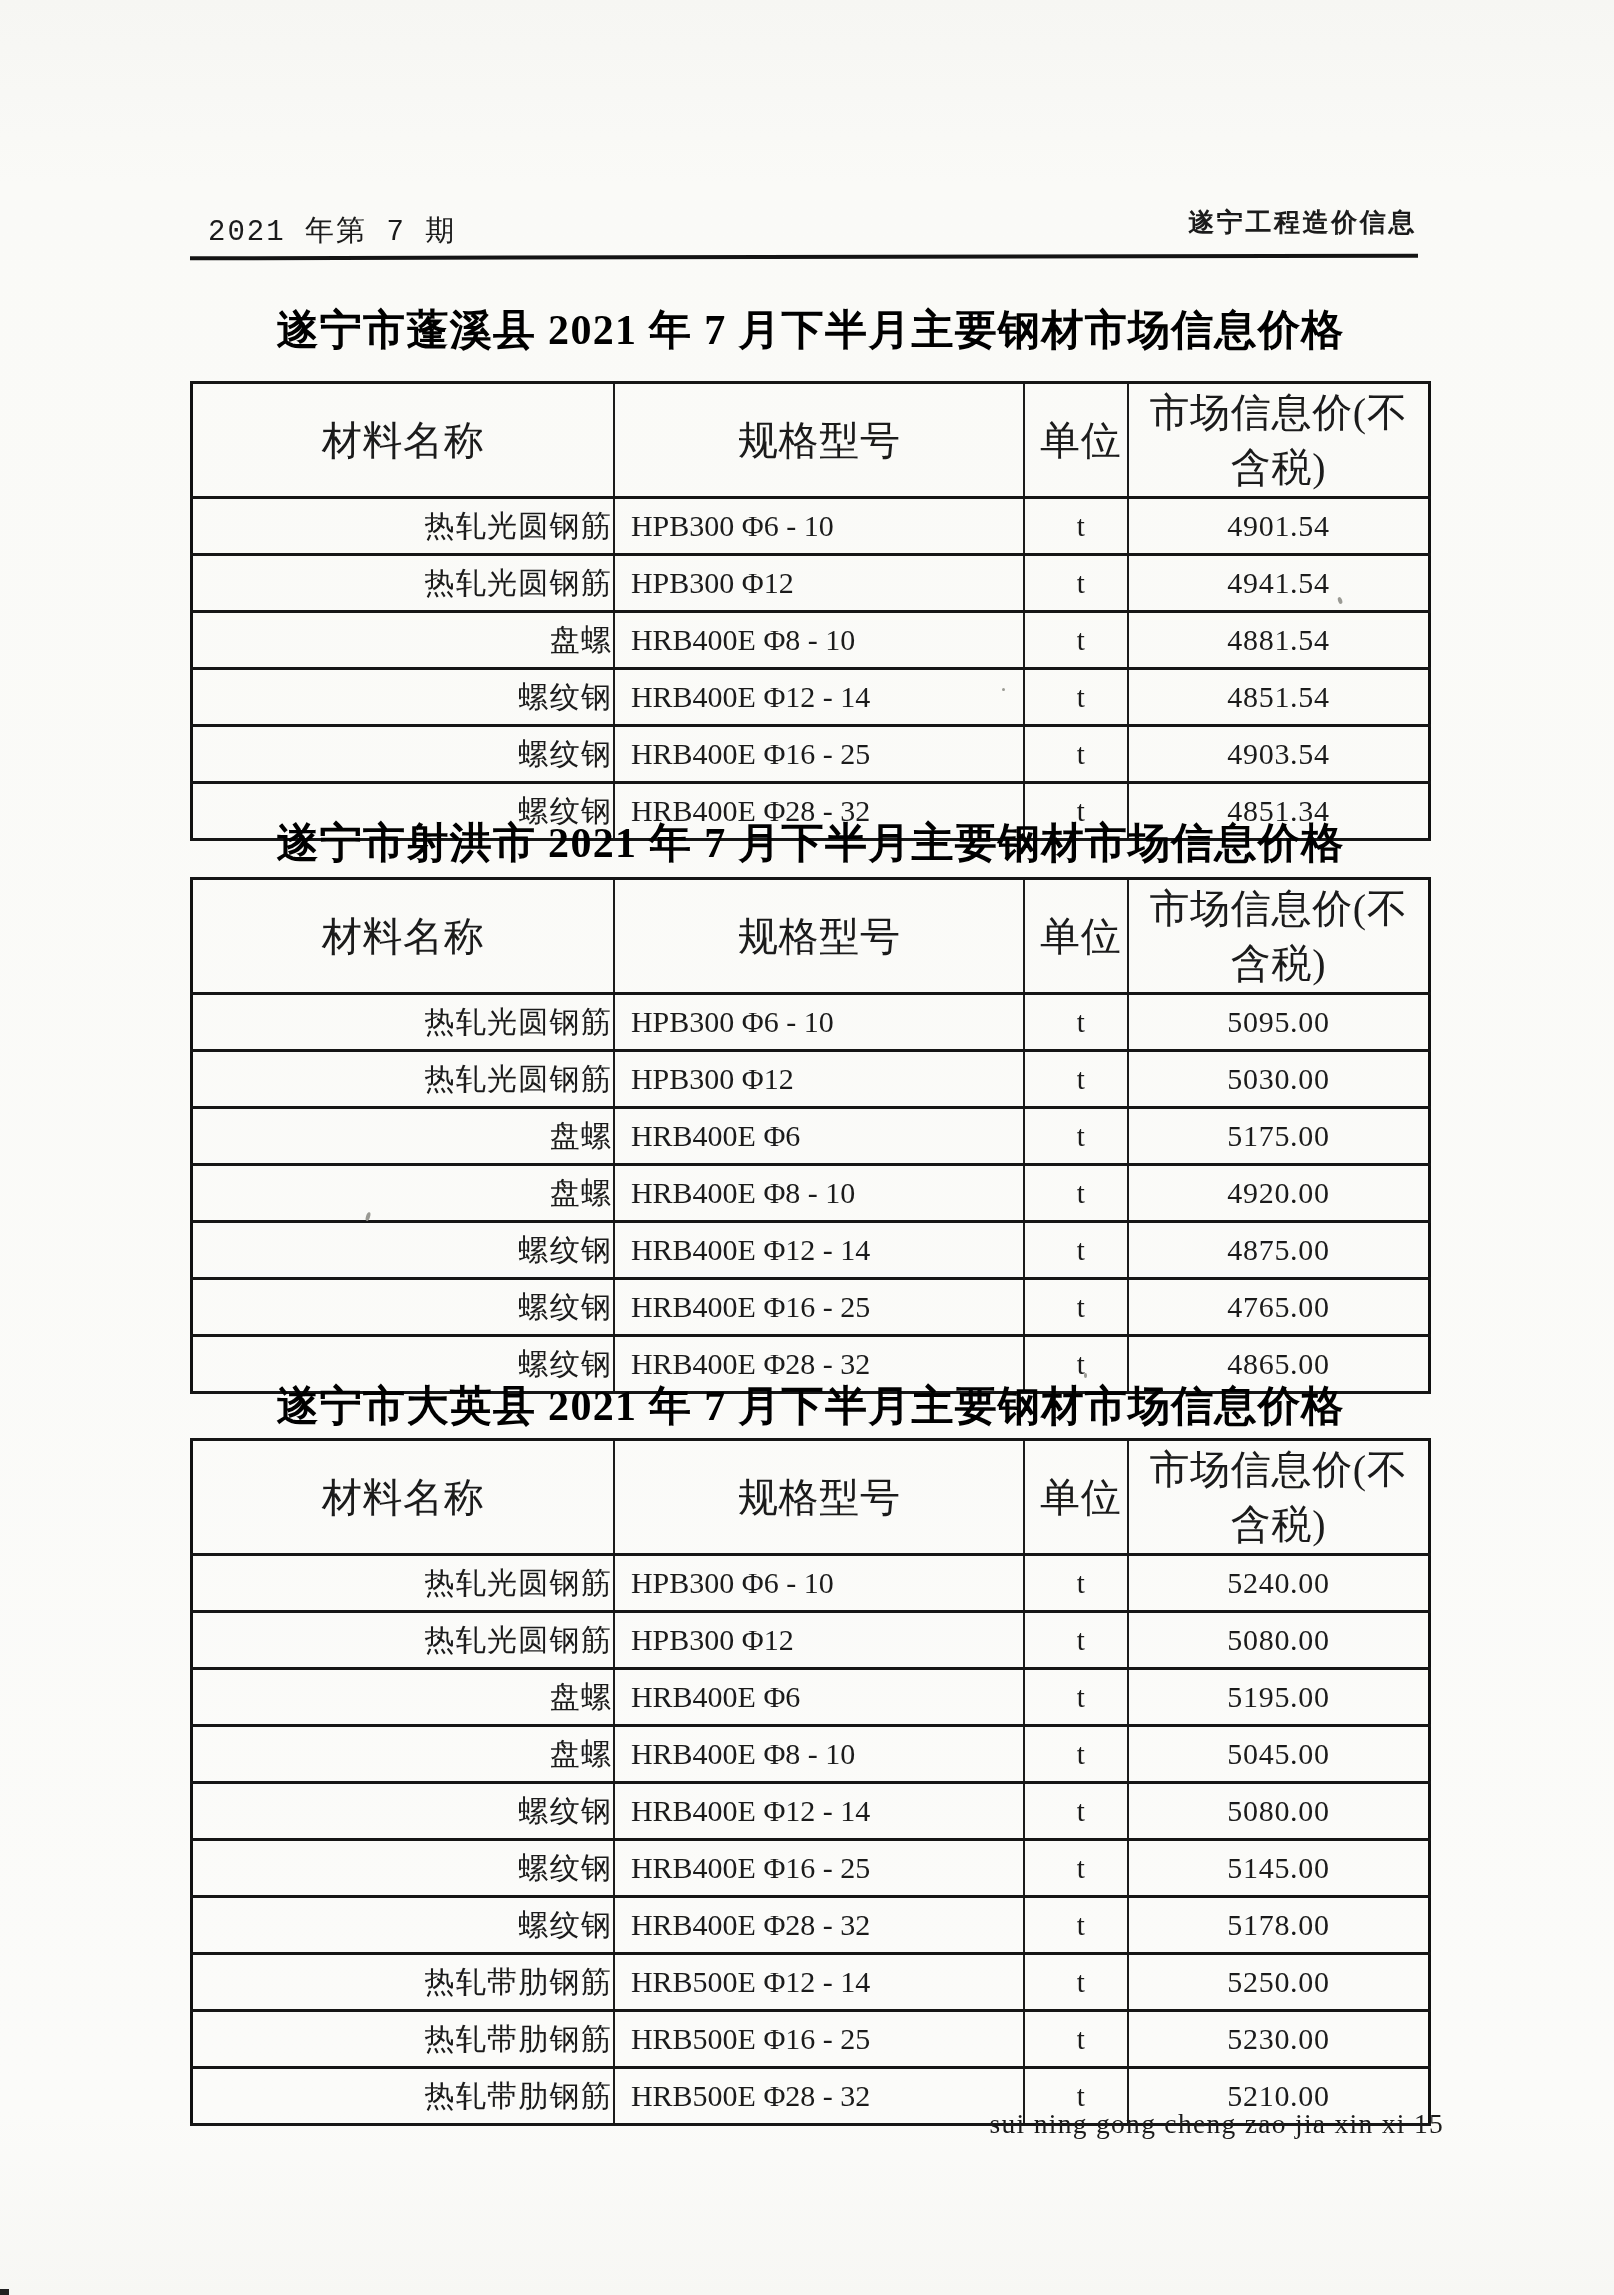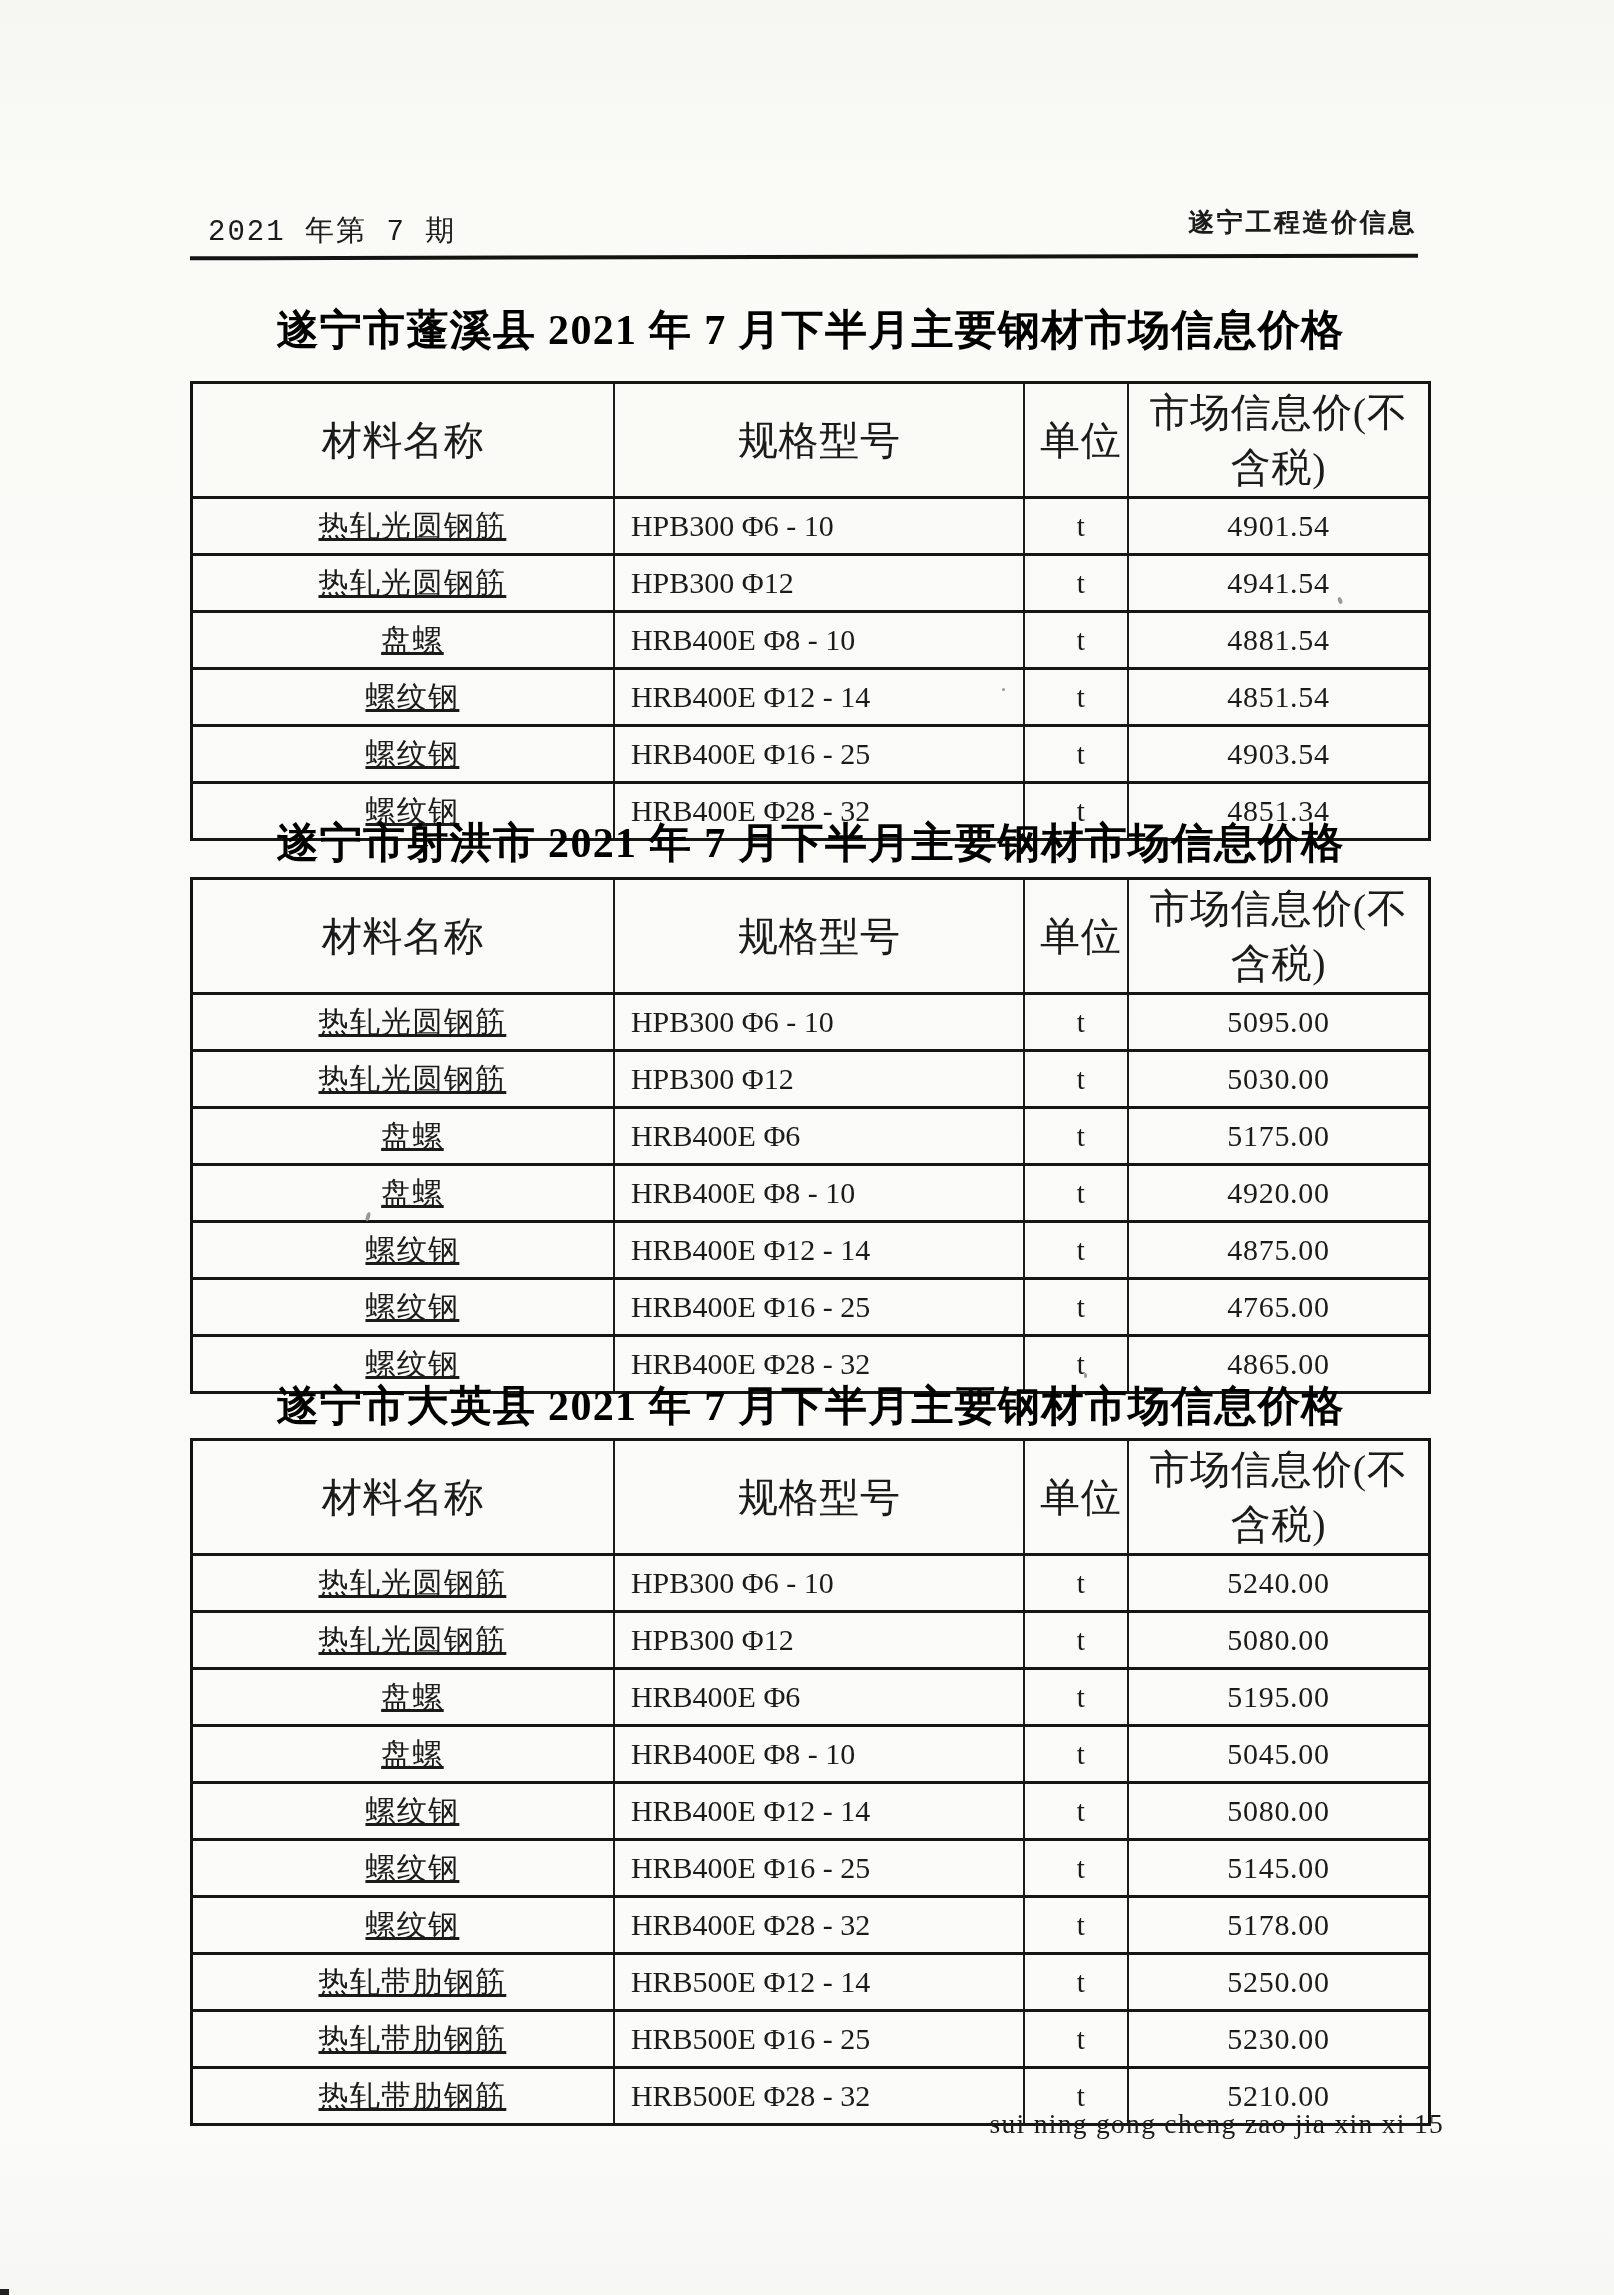--- a/index.html
+++ b/index.html
@@ -54,21 +54,21 @@
   .price-table { border:3.9px solid #111; }
   .price-table th {
     height:42px; font-size:40px; font-weight:400;
     text-align:center; letter-spacing:0.7px;
   }
   .price-table td { height:52px; font-size:30px; }
   .c0 { width:34.5%; }
   .c1 { width:33.5%; }
   .c2 { width:7.5%;padding-left:10px;  }
   .c3 { width:24.5%;margin-top:10px; }
-  td.c0 { text-align:center; padding-left:19.6px; letter-spacing:1.3px;text-decoration:underline; }
+  td.c0 { text-align:right; padding-left:19.6px; letter-spacing:1.3px; }
   td.c1 { text-align:left; padding-left:15.7px; }
   td.c2 { text-align:center; font-size:29px; }
   td.c3 { text-align:center; letter-spacing:0.7px; }
   .page-footer {
     position:absolute; top:2108px; right:171px;
     font-size:27.5px; letter-spacing:1.3px;
   }
   .scan-speck { position:absolute; background:#9a9a94; border-radius:50%; }
   #speck-a { left:366px;  top:1212px; width:3.9px;  height:9.2px; transform:rotate(18deg); }
   #speck-b { left:1002px; top:688px; width:3.3px;  height:3.3px; }

